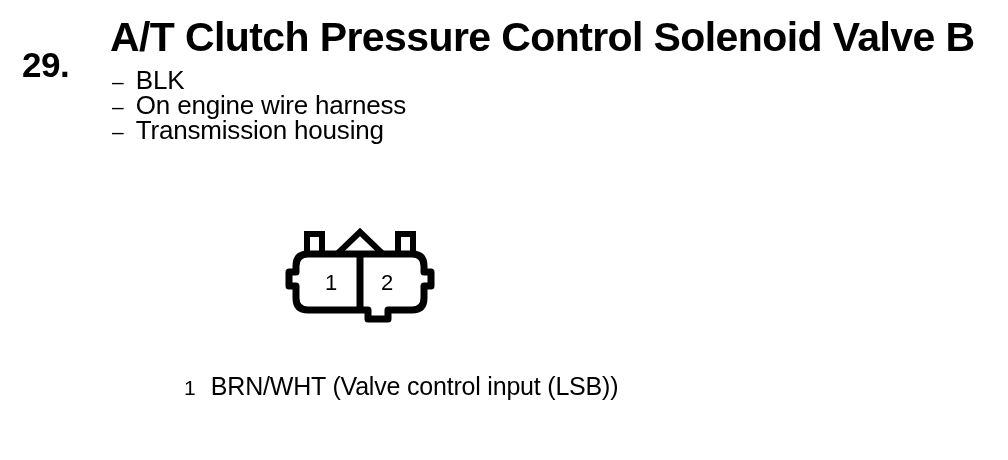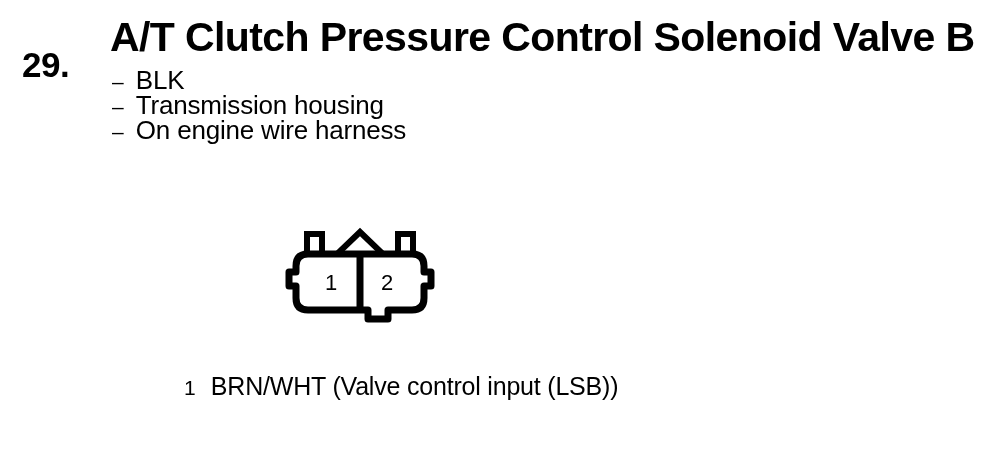--- a/index.html
+++ b/index.html
@@ -147,26 +147,26 @@
 
   <div class="attr-list">
 
     <div class="attr-row">
       <span class="attr-dash">–</span>
       <span class="attr-text">BLK</span>
     </div>
 
     <div class="attr-row">
       <span class="attr-dash">–</span>
-      <span class="attr-text">Transmission housing</span>
+      <span class="attr-text">On engine wire harness</span>
     </div>
 
     <div class="attr-row">
       <span class="attr-dash">–</span>
-      <span class="attr-text">On engine wire harness</span>
+      <span class="attr-text">Transmission housing</span>
     </div>
 
   </div>
 
   <div class="connector-figure">
     <svg viewBox="0 0 168 108" xmlns="http://www.w3.org/2000/svg">
 
       <g fill="none" stroke="#000000" stroke-width="6" stroke-linecap="butt" stroke-linejoin="miter">
 
         <path d="M 31 34 L 31 10 L 46 10 L 46 34"></path>

